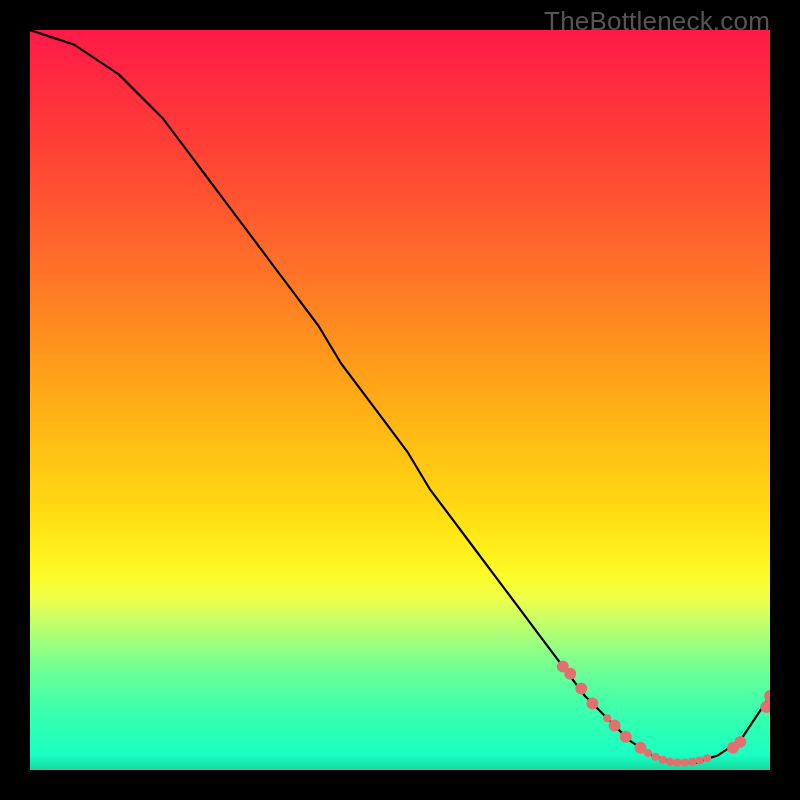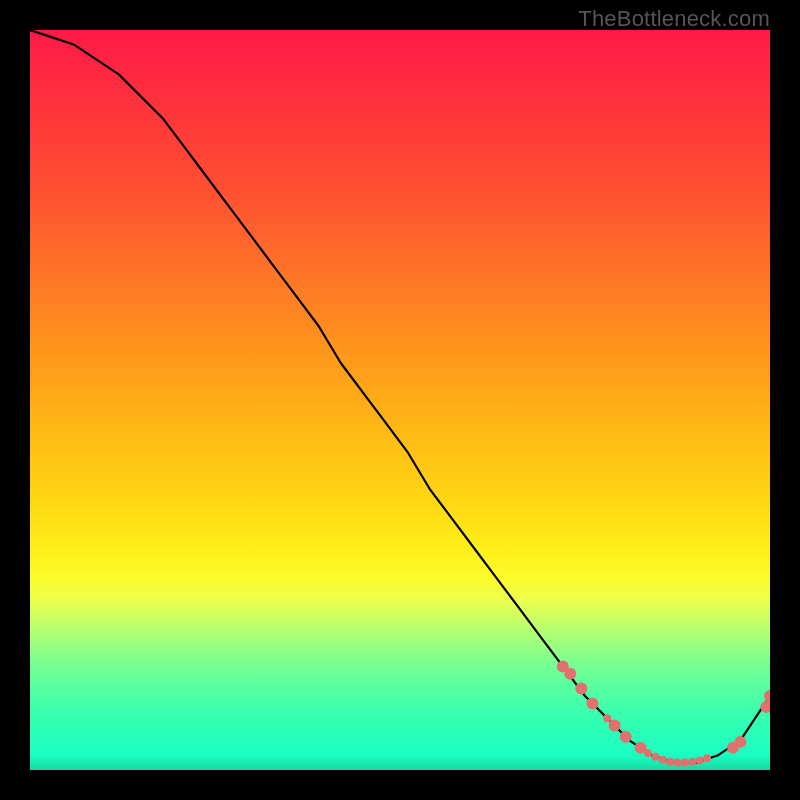--- a/index.html
+++ b/index.html
@@ -46,21 +46,21 @@
       #29ffb8 95%,
       #1affc3 98%,
       #14d9a0 100%
     );
   }
   .watermark {
     position: absolute;
     top: 6px;
     right: 30px;
     color: #555;
-    font-size: 22px;
+    font-size: 26px;
     font-weight: 400;
     letter-spacing: 0.2px;
     user-select: none;
   }
   svg.overlay {
     position: absolute;
     left: 0;
     top: 0;
     width: 740px;
     height: 740px;

